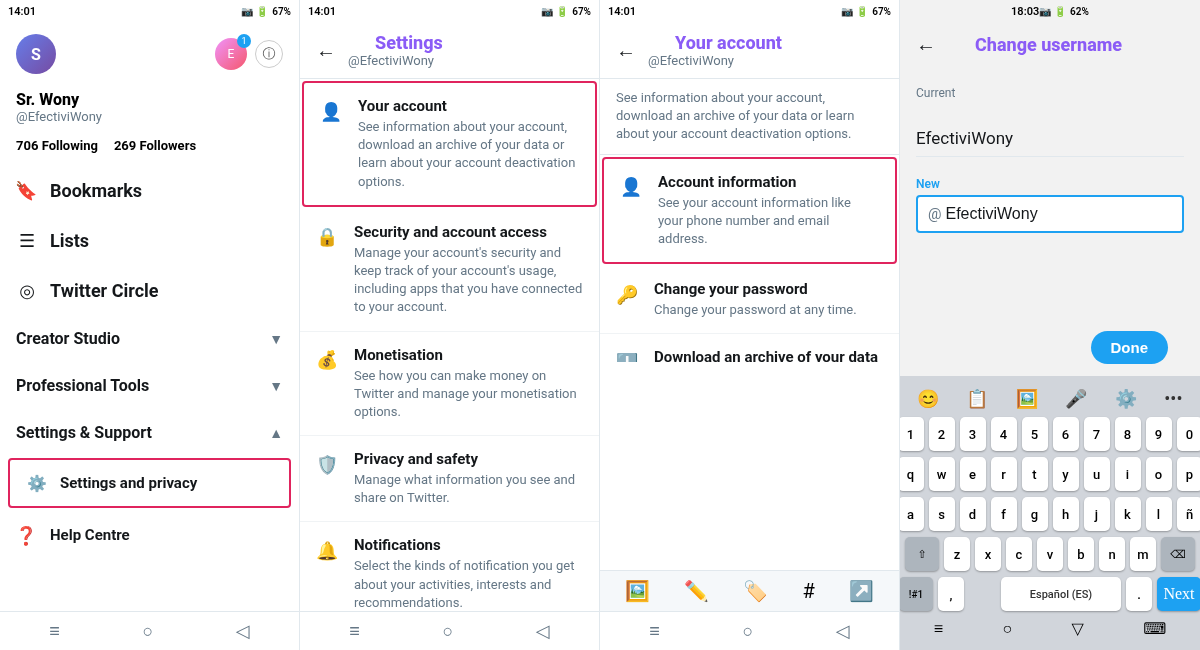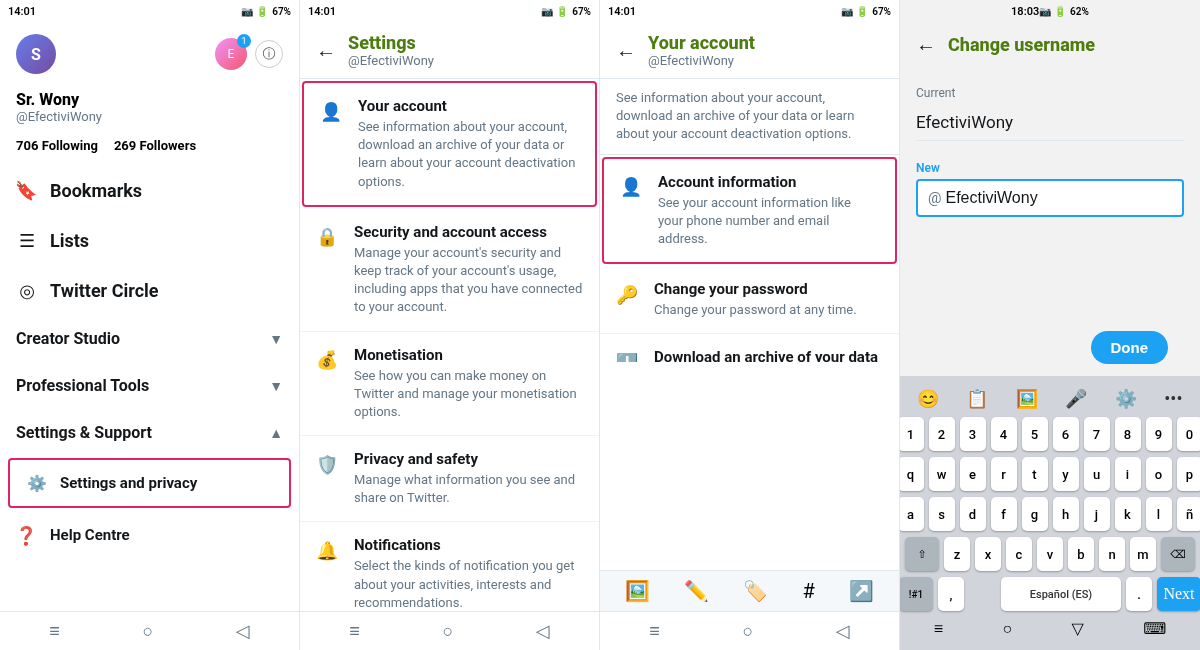--- a/index.html
+++ b/index.html
@@ -211,21 +211,22 @@
 
     .back-btn {
       font-size: 20px;
       color: #14171a;
       cursor: pointer;
     }
 
     .panel-title {
       font-size: 18px;
       font-weight: 800;
-      color: #4d7c0f;
+      color: #8b5cf6;
+      margin-left: 27px;
     }
 
     .panel-subtitle {
       font-size: 13px;
       color: #657786;
     }
 
     .settings-list {
       overflow-y: auto;
       flex: 1;
@@ -311,21 +312,21 @@
       flex: 1;
     }
 
     .form-field {
       margin-bottom: 20px;
     }
 
     .field-label {
       font-size: 12px;
       color: #657786;
-      margin-bottom: 4px;
+      margin-bottom: 20px;
     }
 
     .field-value {
       font-size: 17px;
       color: #14171a;
       padding: 8px 0;
       border-bottom: 1px solid #e1e8ed;
     }
 
     .field-new-label {

